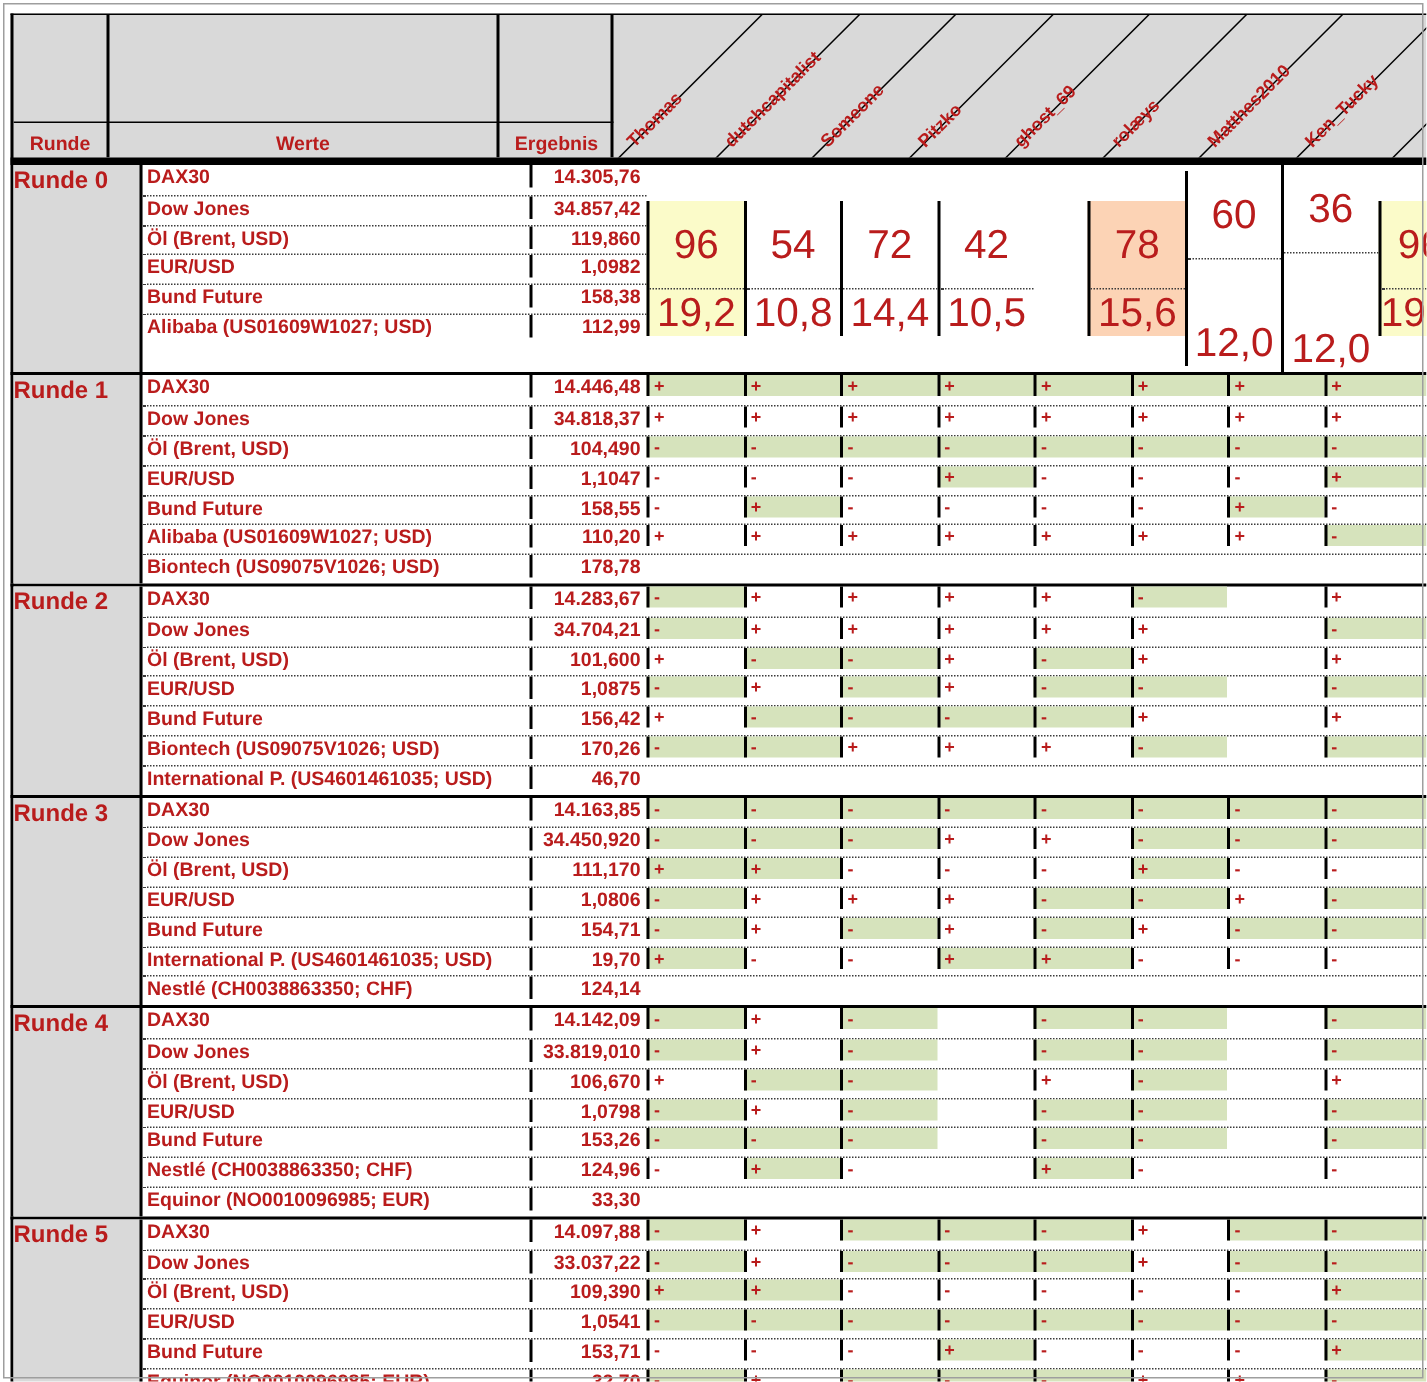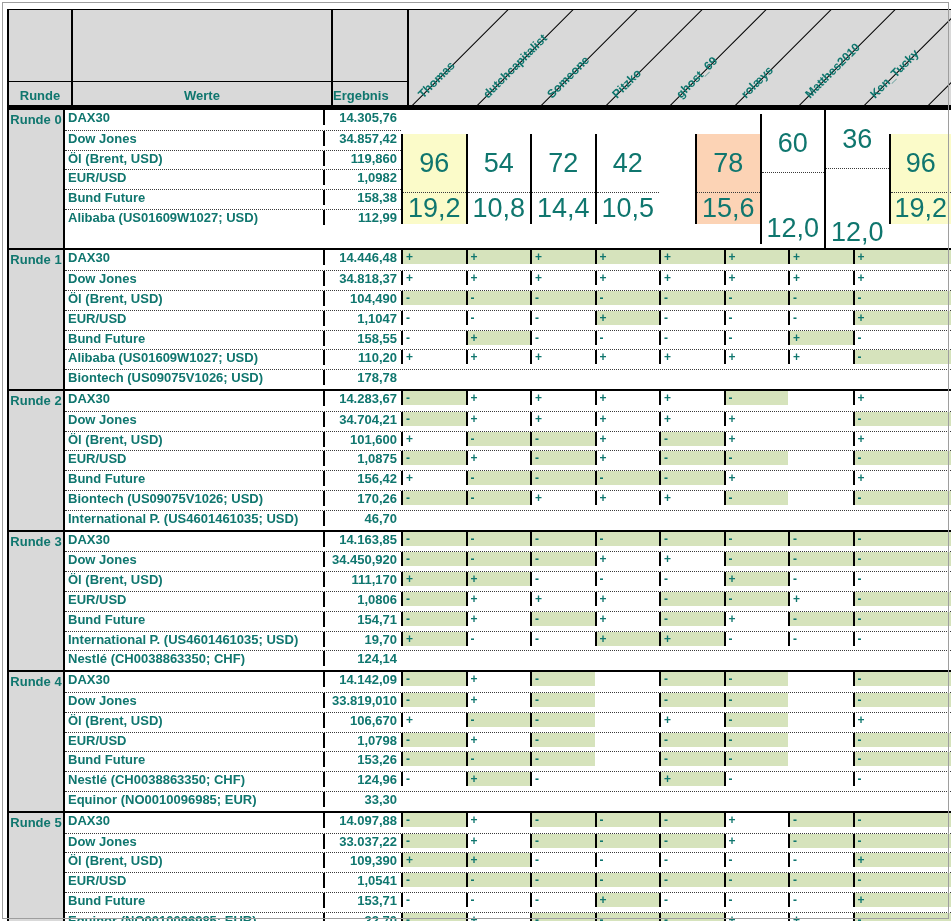--- a/index.html
+++ b/index.html
@@ -1,19 +1,19 @@
 <!DOCTYPE html>
 <html><head>
 <meta charset="utf-8">
 <style>
   * { box-sizing: border-box; margin: 0; padding: 0; }
   body { background: #fff; font-family: "Liberation Sans", sans-serif; }
   .screenshot {
     position: relative; width: 951px; height: 921px;
-    background: #fff; overflow: hidden; color: #0f766e;
+    background: #fff; overflow: hidden; color: #b91c1c;
   }
   .window-frame {
     position: absolute; inset: 2px; border: 1px solid #9e9e9e;
     pointer-events: none; z-index: 50;
   }
   .sheet { position: absolute; left: 7px; top: 9px; width: 944px; }
 
   
   .header-band {
     position: relative; height: 99px; background: #d9d9d9;
@@ -35,22 +35,22 @@
     transform: rotate(-45deg); transform-origin: 0 0;
   }
   .diag-name {
     position: absolute; bottom: 4px; font-weight: bold; font-size: 12px;
     white-space: nowrap; transform: rotate(-45deg); transform-origin: left bottom;
   }
 
   
   .block { display: flex; border-left: 2px solid #000; border-top: 2px solid #000; }
   .runde-col {
-    width: 56px; flex: none; background: #d9d9d9; border-right: 2px solid #000;
-    font-weight: bold; font-size: 13px; text-align: center; padding-top: 2px;
+    width: 86px; flex: none; background: #d9d9d9; border-right: 2px solid #000;
+    font-weight: bold; font-size: 16px; text-align: left; padding-top: 2px;
   }
   .rows { flex: 1; min-width: 0; display: flex; flex-direction: column; }
   .row { display: flex; height: 19.8px; align-items: flex-start; }
   .row.sep { border-top: 1px dotted #3a3a3a; }
   .cell-name {
     width: 258px; flex: none; padding-left: 3px; font-weight: bold; font-size: 13px;
     display: flex; align-items: center; white-space: nowrap; overflow: hidden;
   }
   .cell-value {
     width: 78px; flex: none; border-left: 2px solid #000; font-weight: bold;
@@ -85,21 +85,21 @@
 <body>
 
 <div class="screenshot">
   <div class="window-frame"></div>
   <div class="sheet">
 
     <div class="header-band">
       <div class="label-row">
         <span class="hdr-label" style="left:0;width:62px;text-align:center;">Runde</span>
         <span class="hdr-label" style="left:64px;width:258px;text-align:center;">Werte</span>
-        <span class="hdr-label" style="left:324px;width:80px;text-align:left;padding-right:4px;">Ergebnis</span>
+        <span class="hdr-label" style="left:324px;width:80px;text-align:center;padding-right:4px;">Ergebnis</span>
       </div>
       <div class="vline" style="left:62px"></div>
       <div class="vline" style="left:322px"></div>
       <div class="vline" style="left:398px"></div>
       <div id="diag-area">
           <div class="diag-line" style="left: 400px;"></div>
           <div class="diag-line" style="left: 464.5px;"></div>
           <div class="diag-line" style="left: 529px;"></div>
           <div class="diag-line" style="left: 593.5px;"></div>
           <div class="diag-line" style="left: 658px;"></div>

